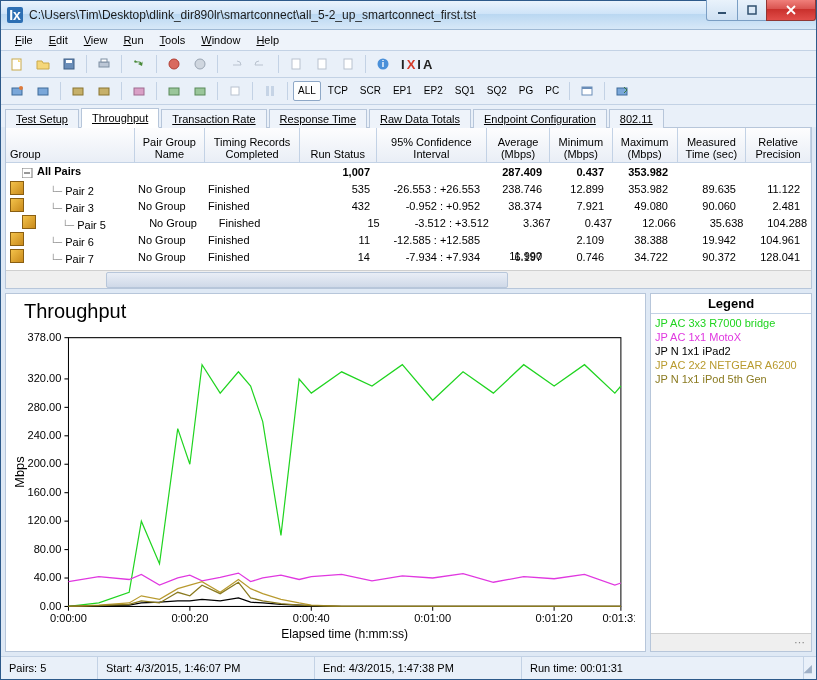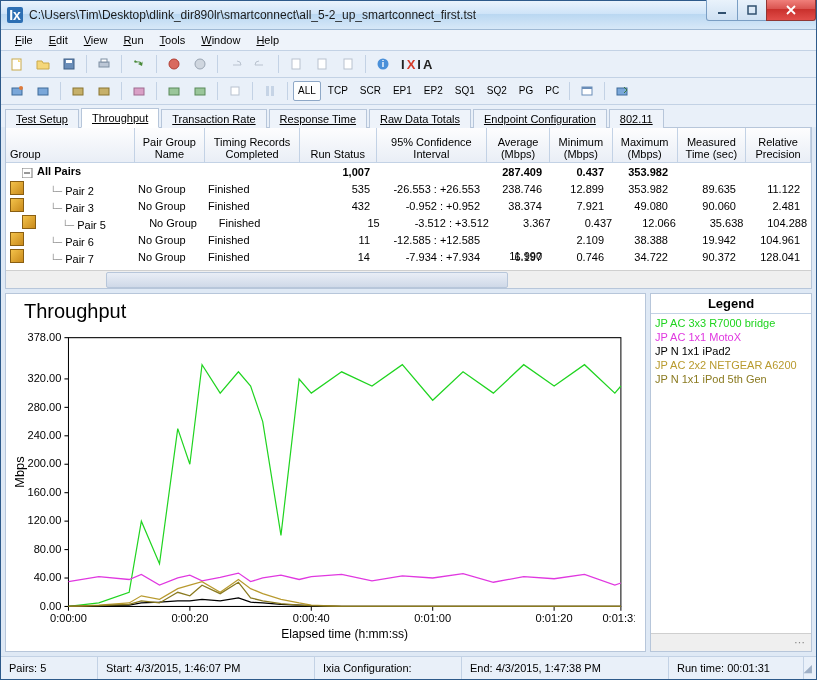--- a/index.html
+++ b/index.html
@@ -417,19 +417,18 @@
           <div class="legrow" style="color: rgb(184, 154, 46);">JP AC 2x2 NETGEAR A6200</div>
           <div class="legrow" style="color: rgb(138, 122, 32);">JP N 1x1 iPod 5th Gen</div>
         </div>
       <div class="legscroll">⋯</div>
     </div>
   </div>
 
   <div class="statusbar">
     <div class="cell" style="width:80px">Pairs: 5</div>
     <div class="cell" style="width:200px">Start: 4/3/2015, 1:46:07 PM</div>
-    <div class="cell" style="width:130px">Ixia Configuration:</div>
     <div class="cell" style="width:190px">End: 4/3/2015, 1:47:38 PM</div>
     <div class="cell" style="flex:1">Run time: 00:01:31</div>
     <div class="grip">◢</div>
   </div>
 
 </div>
 
 </body></html>

